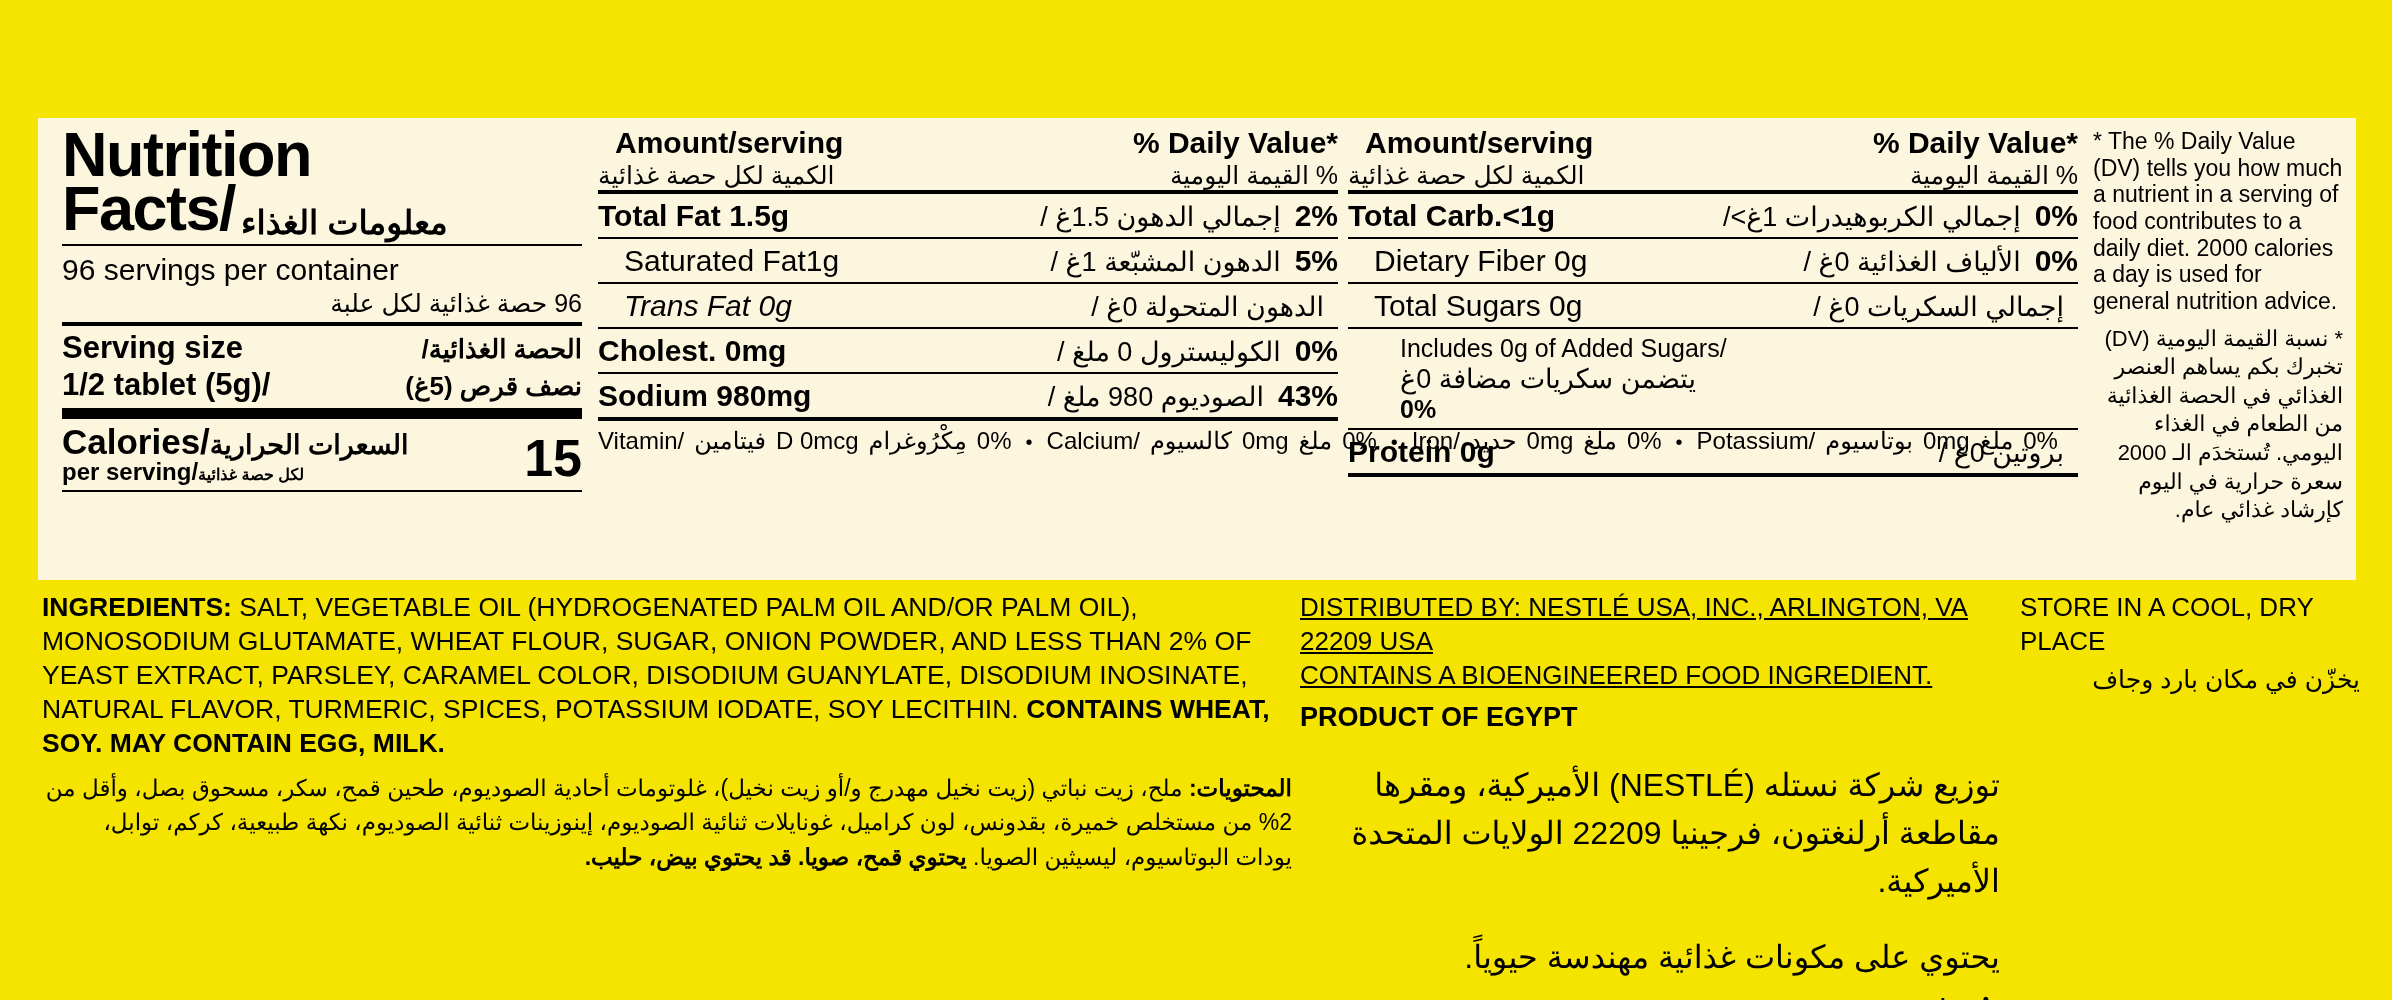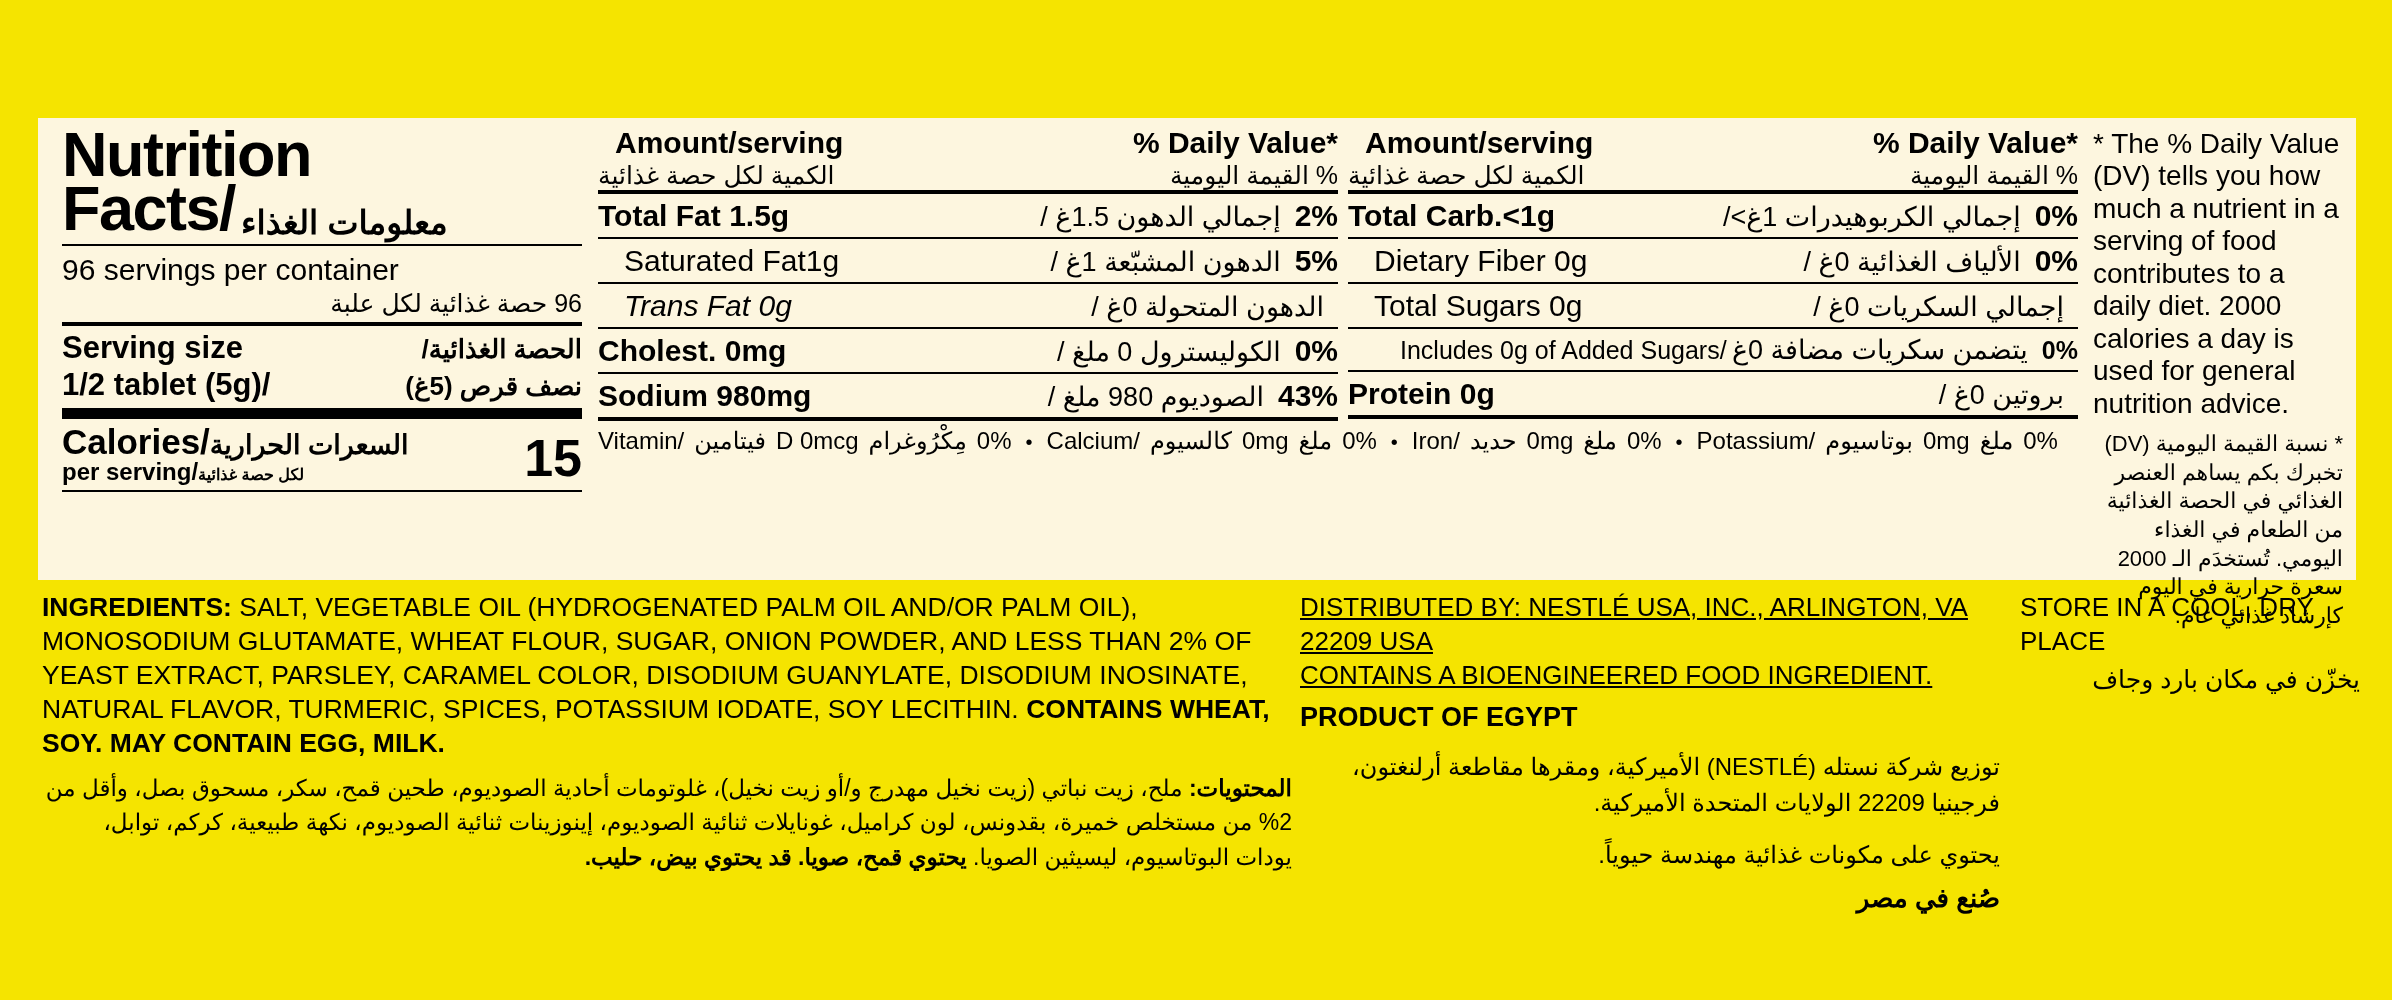--- a/index.html
+++ b/index.html
@@ -175,37 +175,37 @@
     direction: rtl;
     font-size: 27px;
     padding-right: 14px;
     white-space: nowrap;
   }
   .nut-row .dv { font-weight: bold; white-space: nowrap; }
   .b { font-weight: bold; }
   .i { font-style: italic; }
   .sm { font-size: 25px; }
   .indent1 { padding-left: 26px; }
-  .indent2 { padding-left: 52px; }
+  .indent2 { padding-left: 52px; flex-direction: column; }
   .line { height: 2px; background: #000; }
   .line-med { height: 4px; background: #000; }
 
   .vit-row {
     display: flex;
     align-items: baseline;
     font-size: 24px;
     gap: 10px;
     white-space: nowrap;
     padding-top: 6px;
   }
   .vit-row .dot { font-size: 20px; padding: 0 4px; }
 
   
   .fn-en {
-    font-size: 28px;
+    font-size: 23px;
     line-height: 1.16;
     color: #000;
   }
   .fn-ar {
     font-size: 22px;
     line-height: 1.3;
     direction: rtl;
     text-align: right;
     margin-top: 10px;
   }
@@ -245,24 +245,24 @@
     text-align: right;
     margin-top: 10px;
   }
   .dist-en {
     font-size: 26px;
     line-height: 1.3;
     text-decoration: underline;
   }
   .dist-bold { font-weight: bold; margin-top: 10px; font-size: 27px; }
   .dist-ar {
-    font-size: 24px;
+    font-size: 32px;
     line-height: 1.5;
     direction: rtl;
-    margin-top: 16px;
+    margin-top: 28px;
   }
   .dist-ar-bold { font-weight: bold; direction: rtl; text-align: right; font-size: 26px; margin-top: 10px; }
   .store-en { font-size: 26px; line-height: 1.3; }
   .store-ar { font-size: 25px; direction: rtl; text-align: right; margin-top: 6px; }
 </style>
 </head>
 <body>
 
 <div class="label-root">
 

